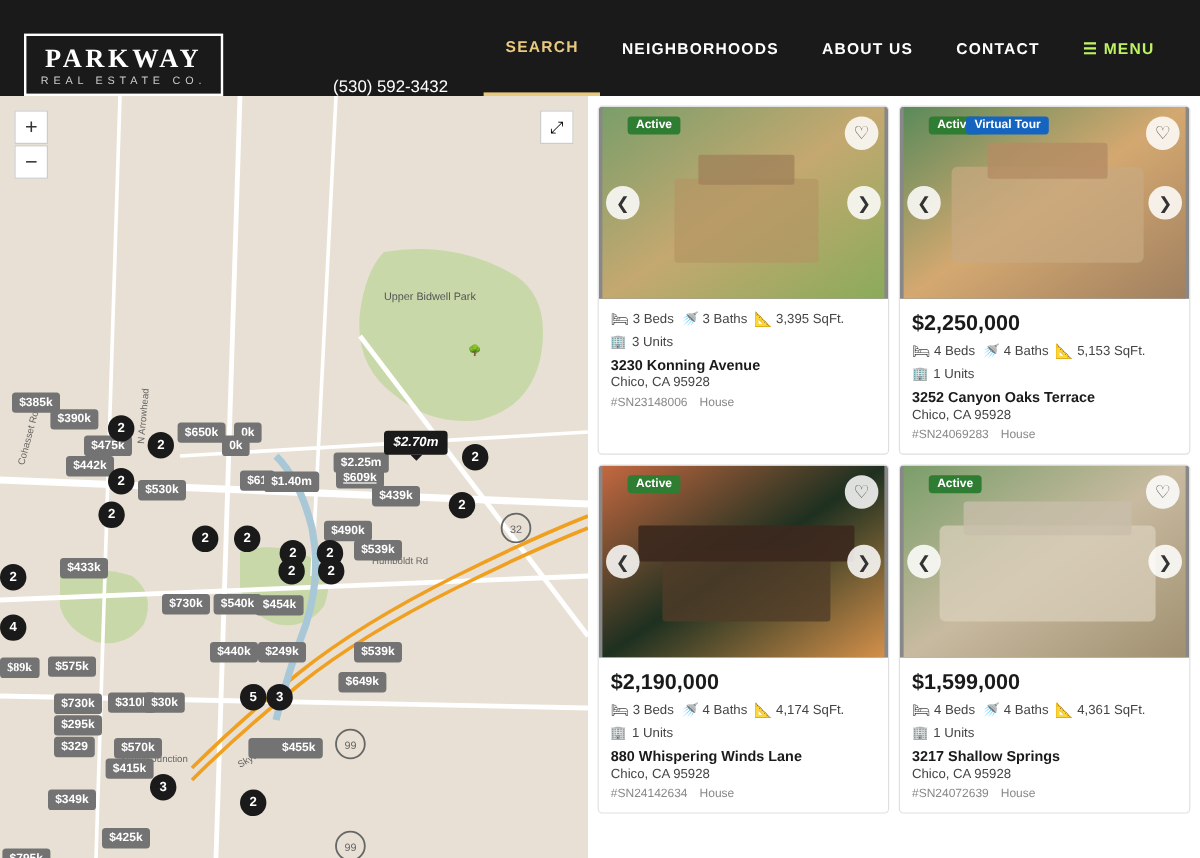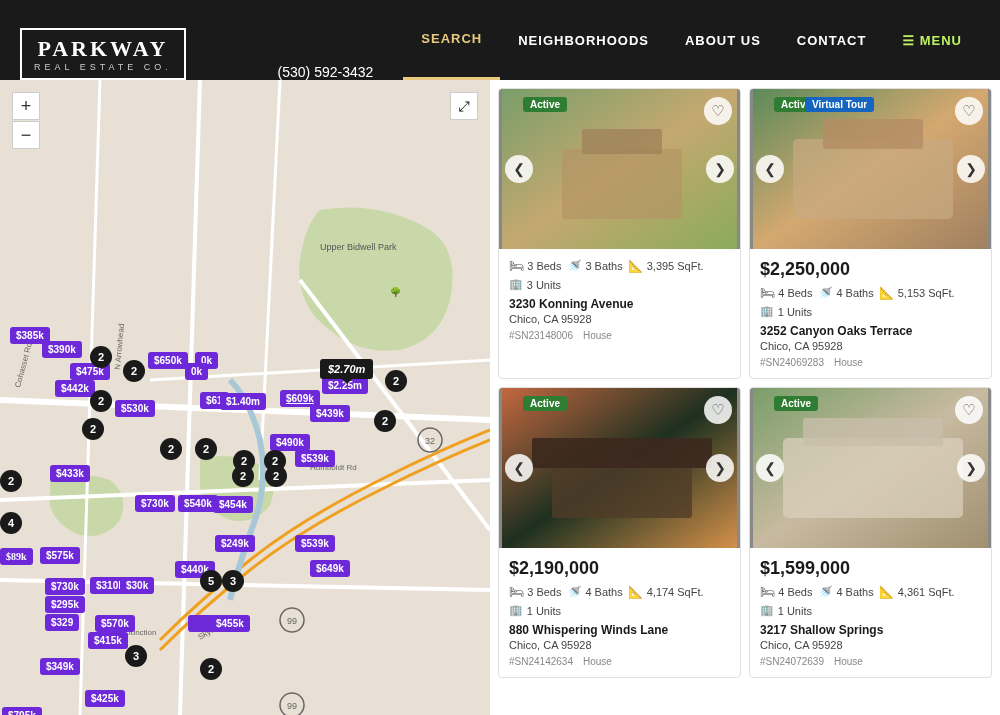--- a/index.html
+++ b/index.html
@@ -116,21 +116,21 @@
       background: #fff;
       border: 1px solid #ccc;
       display: flex;
       align-items: center;
       justify-content: center;
       font-size: 14px;
       cursor: pointer;
     }
     .price-marker {
       position: absolute;
-      background: #6d28d9;
+      background: #737373;
       color: #fff;
       font-size: 10px;
       font-weight: 700;
       padding: 3px 6px;
       border-radius: 3px;
       white-space: nowrap;
       cursor: pointer;
     }
     .price-marker.featured {
       background: #1a1a1a;
@@ -367,42 +367,42 @@
         <div class="price-marker" style="top: 261px; left: 42px;">$390k</div>
         <div class="price-marker" style="top: 283px; left: 70px;">$475k</div>
         <div class="price-marker" style="top: 272px; left: 148px;">$650k</div>
         <div class="price-marker" style="top: 272px; left: 195px;">0k</div>
         <div class="price-marker" style="top: 300px; left: 55px;">$442k</div>
         <div class="price-marker" style="top: 320px; left: 115px;">$530k</div>
         <div class="price-marker" style="top: 312px; left: 200px;">$61</div>
         <div class="price-marker" style="top: 313px; left: 220px;">$1.40m</div>
         <div class="price-marker" style="top: 310px; left: 280px; text-decoration: underline;">$609k</div>
         <div class="price-marker" style="top: 325px; left: 310px;">$439k</div>
-        <div class="price-marker" style="top: 297px; left: 278px; margin-left: 44px;">$2.25m</div>
+        <div class="price-marker" style="top: 297px; left: 278px;">$2.25m</div>
         <div class="price-marker featured" style="top: 279px; left: 320px; font-style: italic;">$2.70m</div>
         <div class="price-marker" style="top: 354px; left: 270px;">$490k</div>
         <div class="price-marker" style="top: 370px; left: 295px;">$539k</div>
         <div class="price-marker" style="top: 385px; left: 50px;">$433k</div>
         <div class="price-marker" style="top: 415px; left: 135px;">$730k</div>
         <div class="price-marker" style="top: 415px; left: 178px;">$540k</div>
         <div class="price-marker" style="top: 416px; left: 213px;">$454k</div>
-        <div class="price-marker" style="top: 481px; left: 175px;">$440k</div>
+        <div class="price-marker" style="top: 455px; left: 175px;">$440k</div>
         <div class="price-marker" style="top: 455px; left: 215px;">$249k</div>
         <div class="price-marker" style="top: 455px; left: 295px;">$539k</div>
-        <div class="price-marker" style="top: 480px; left: 310px;">$649k</div>
+        <div class="price-marker" style="top: 480px; left: 282px;">$649k</div>
         <div class="price-marker" style="top: 468px; left: 0px; font-family: Liberation Serif, serif;">$89k</div>
         <div class="price-marker" style="top: 467px; left: 40px;">$575k</div>
         <div class="price-marker" style="top: 498px; left: 45px;">$730k</div>
         <div class="price-marker" style="top: 497px; left: 90px;">$310k</div>
         <div class="price-marker" style="top: 497px; left: 120px;">$30k</div>
         <div class="price-marker" style="top: 516px; left: 45px;">$295k</div>
         <div class="price-marker" style="top: 535px; left: 95px;">$570k</div>
         <div class="price-marker" style="top: 534px; left: 45px;">$329</div>
         <div class="price-marker" style="top: 552px; left: 88px;">$415k</div>
-        <div class="price-marker" style="top: 535px; left: 188px; padding-left: 28px;">$455k</div>
+        <div class="price-marker" style="top: 535px; left: 207px; padding-left: 28px;">$455k</div>
         <div class="price-marker" style="top: 578px; left: 0px; margin-left: 40px;">$349k</div>
         <div class="price-marker" style="top: 610px; left: 85px;">$425k</div>
         <div class="price-marker" style="top: 627px; left: 2px;">$795k</div>
         <div class="price-marker" style="top: 283px; left: 185px;">0k</div>
         <div class="circle-marker" style="top: 266px; left: 90px;">2</div>
         <div class="circle-marker" style="top: 280px; left: 123px;">2</div>
         <div class="circle-marker" style="top: 310px; left: 90px;">2</div>
         <div class="circle-marker" style="top: 338px; left: 82px;">2</div>
         <div class="circle-marker" style="top: 358px; left: 160px;">2</div>
         <div class="circle-marker" style="top: 358px; left: 195px;">2</div>

